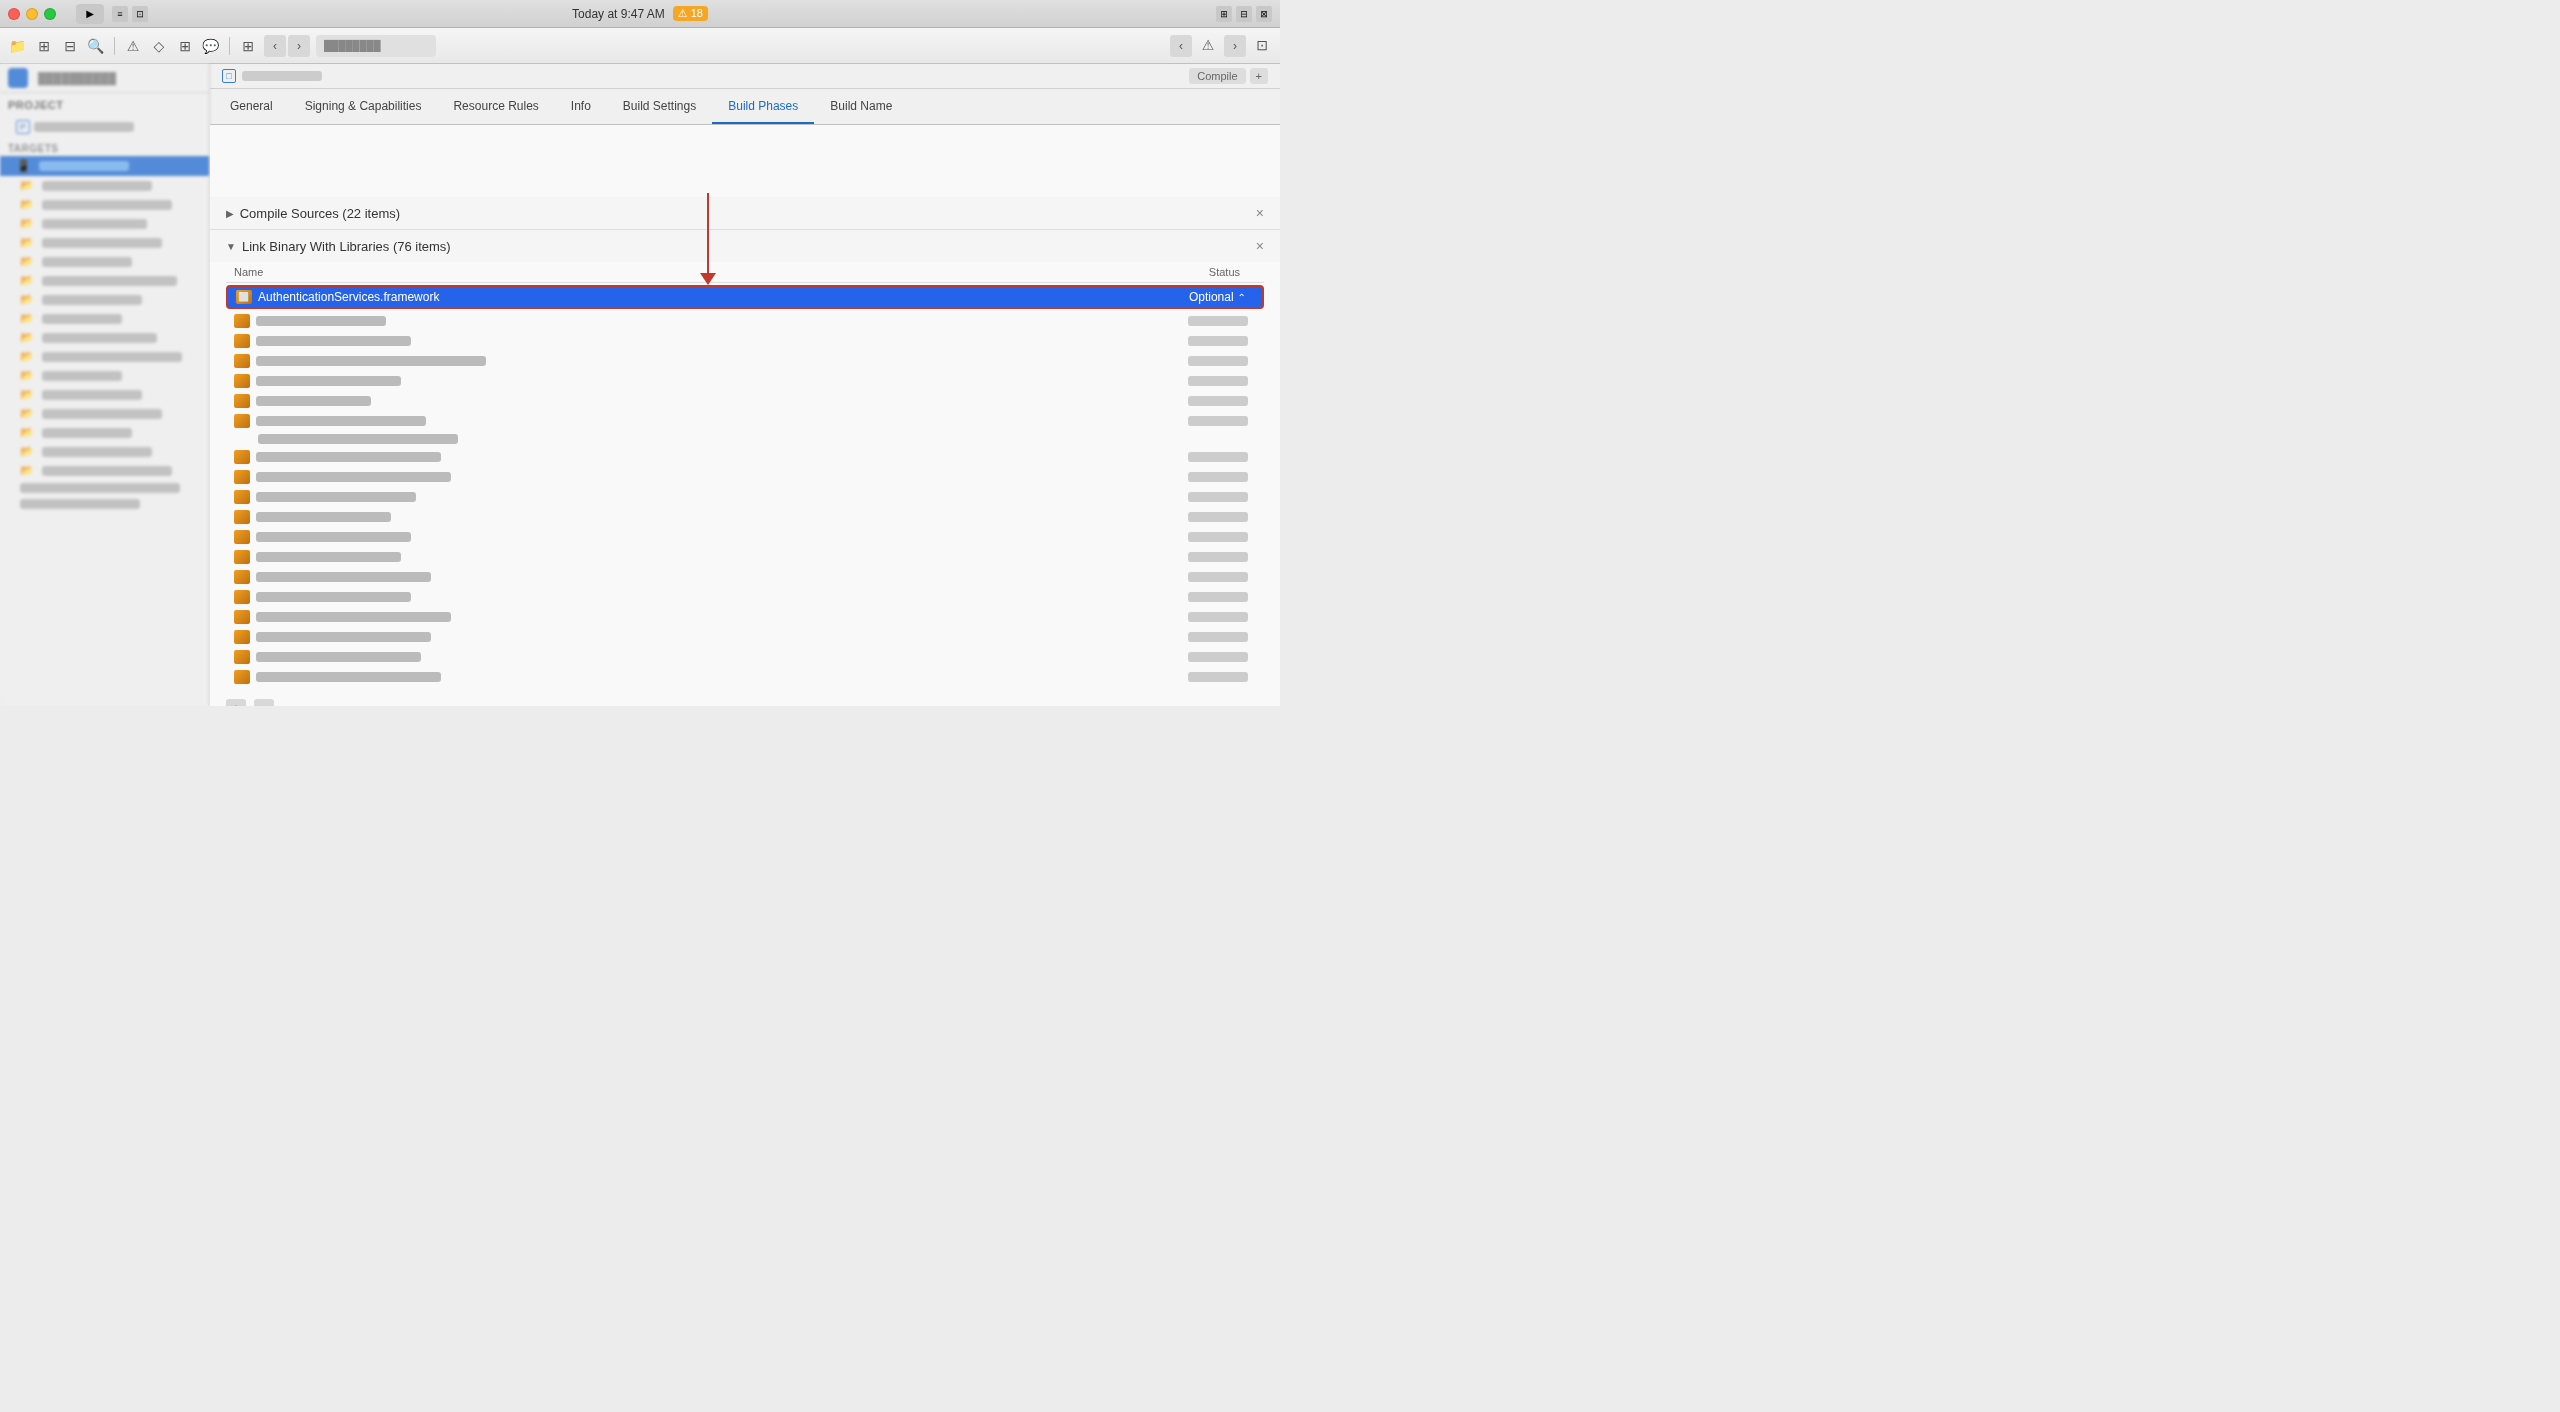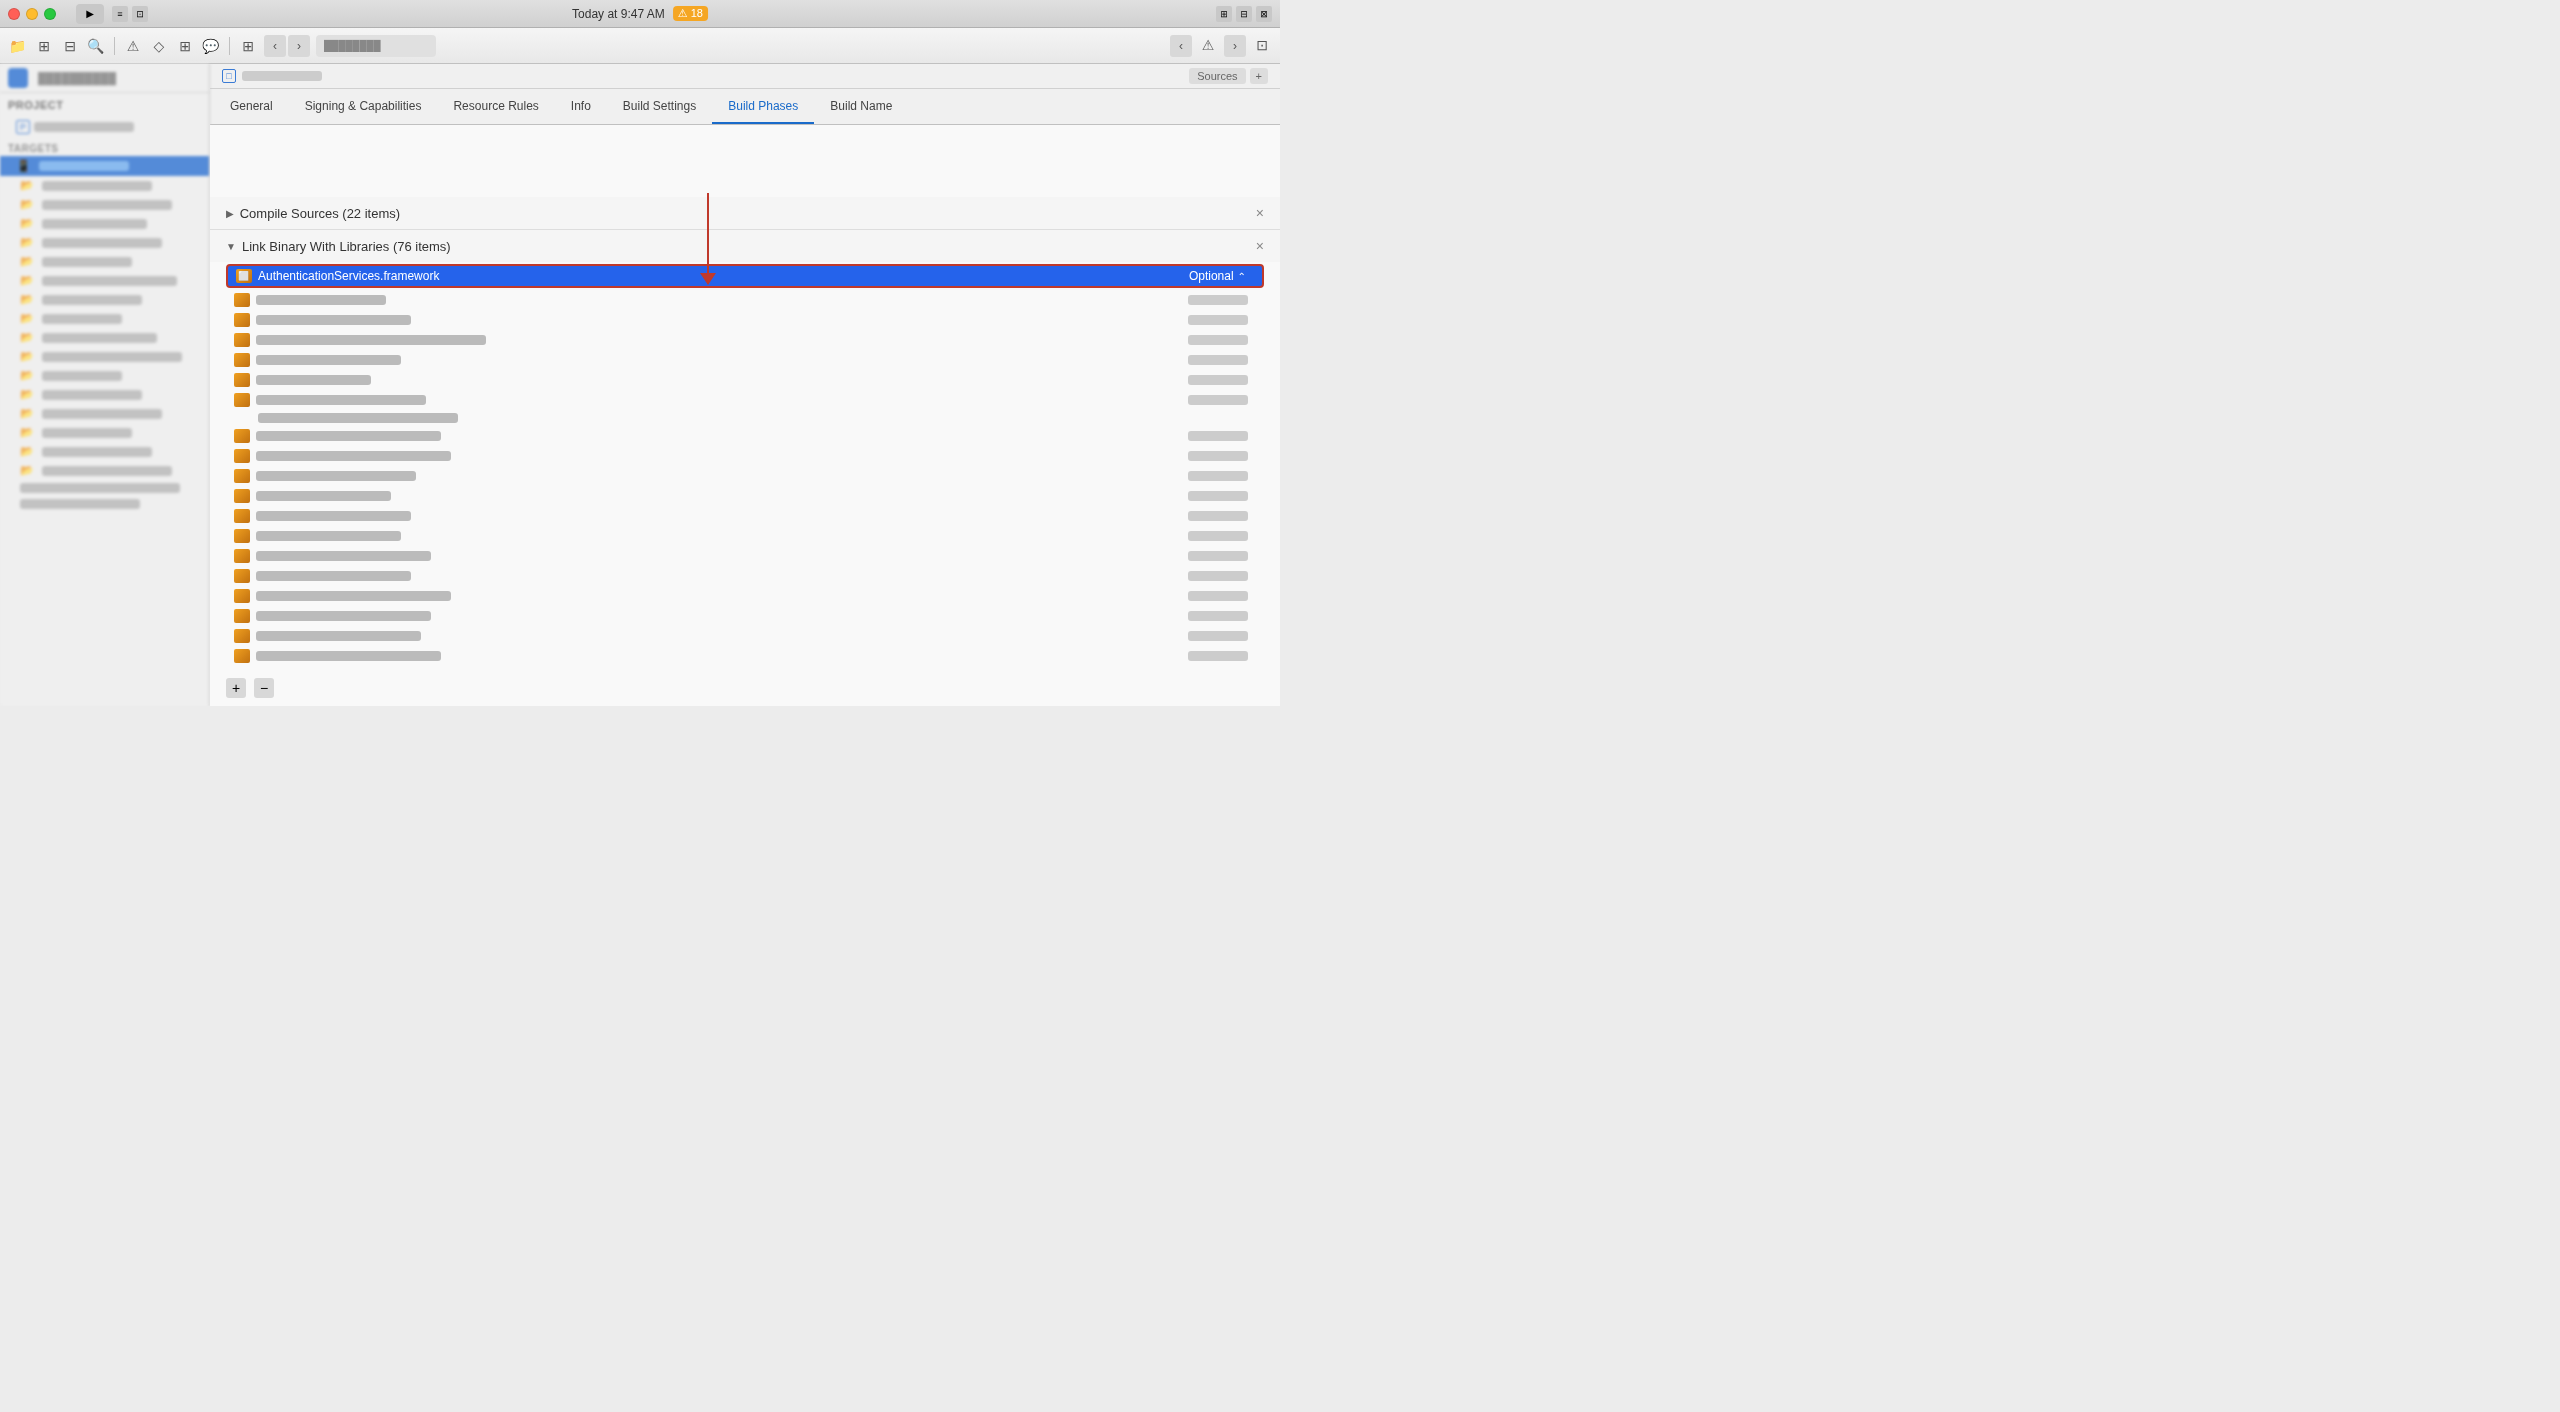--- a/index.html
+++ b/index.html
@@ -539,21 +539,21 @@
       <span class="blur-bar" style="width:120px;"></span>
     </div>
   </div>
 
   <div class="content">
 
     <div style="display:flex;align-items:center;padding:4px 12px;background:#f0f0f0;border-bottom:1px solid #d0d0d0;">
       <div class="file-icon" style="margin-right:6px;">□</div>
       <span style="font-size:12px;color:#888;background:#ccc;border-radius:3px;height:10px;width:80px;display:inline-block;"></span>
       <div style="margin-left:auto;display:flex;gap:4px;">
-        <div style="background:#ddd;border-radius:3px;padding:2px 8px;font-size:11px;color:#666;">Sources</div>
+        <div style="background:#ddd;border-radius:3px;padding:2px 8px;font-size:11px;color:#666;">Compile</div>
         <div style="background:#ddd;border-radius:3px;padding:2px 6px;font-size:11px;color:#666;">+</div>
       </div>
     </div>
 
     <div class="tab-bar">
       <div class="tab-item">
         <span>General</span>
       </div>
       <div class="tab-item">
         <span>Signing &amp; Capabilities</span>
@@ -595,20 +595,24 @@
 
       <div class="phase-section">
         <div class="phase-header">
           <span class="phase-toggle">▼</span>
           <span class="phase-title">Link Binary With Libraries (76 items)</span>
           <span class="phase-close">×</span>
         </div>
 
         <div class="library-table">
 
+          <div class="table-header-row">
+            <span class="col-name">Name</span>
+            <span class="col-status">Status</span>
+          </div>
 
           <div class="library-row selected-row" style="margin:2px 0;">
             <div class="library-row-name">
               <div class="lib-icon">
                 <span style="font-size:9px;">⬜</span>
               </div>
               <span class="lib-name-text">AuthenticationServices.framework</span>
             </div>
             <div class="library-row-status">
               <span>Optional</span>

